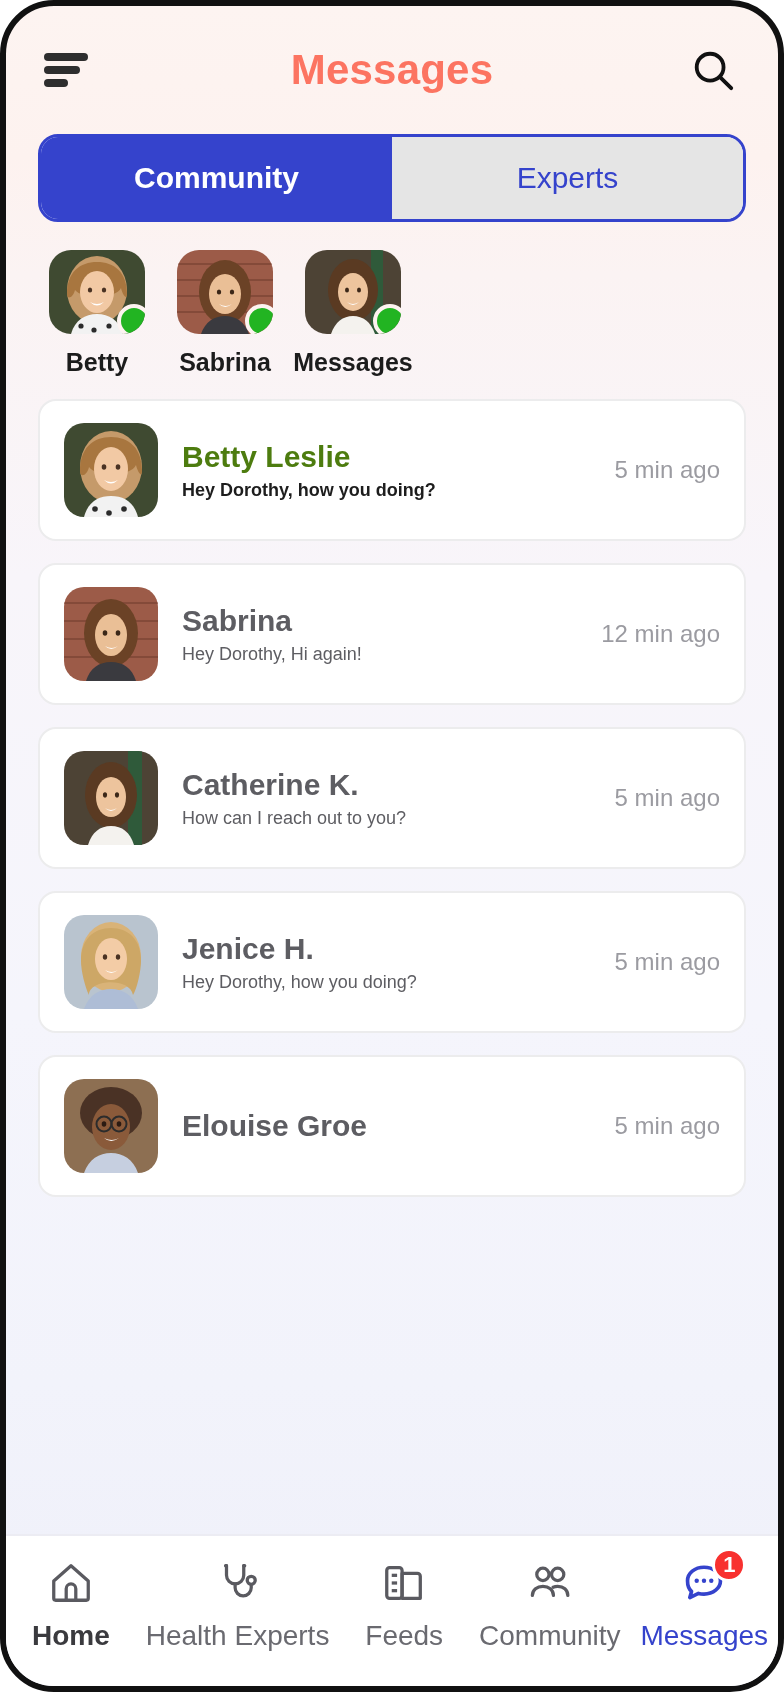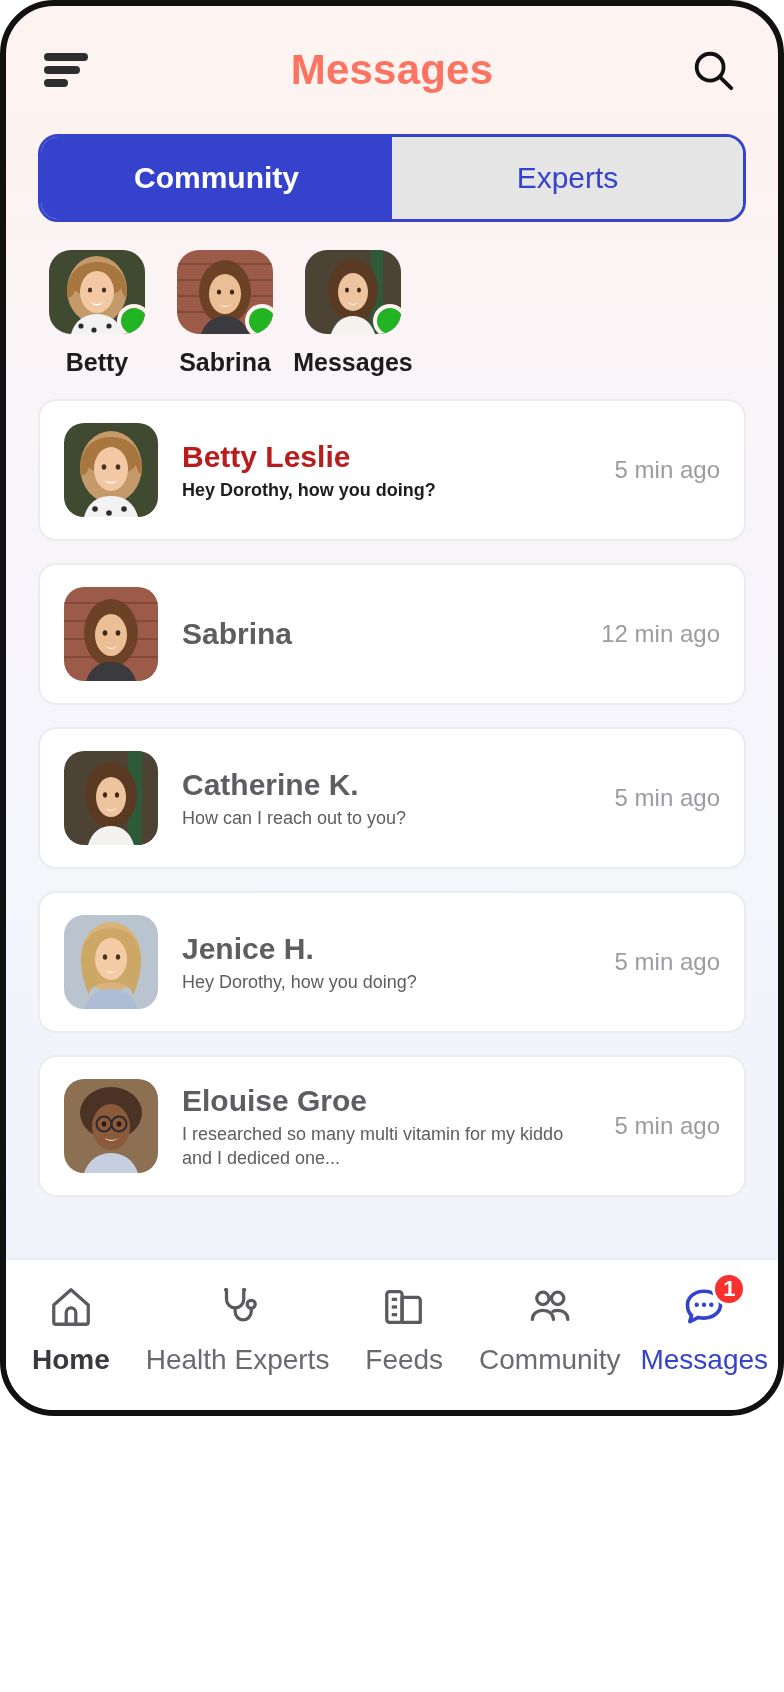--- a/index.html
+++ b/index.html
@@ -4,21 +4,21 @@
 <style>
   html,body{margin:0;padding:0;}
   body{
     width:784px;height:1692px;
     background:#ffffff;
     font-family:"Liberation Sans", sans-serif;
     overflow:hidden;
   }
   .phone{
     position:relative;
-    width:784px;height:1416px;
+    width:784px;height:1692px;
     box-sizing:border-box;
     border:6px solid #111111;
     border-radius:54px;
     overflow:hidden;
     background:linear-gradient(180deg,#fdf4f1 0%,#fdf2ef 9%,#fbf3f3 16%,#f8f5fa 34%,#f5f5fc 60%,#f2f3fb 82%,#f0f1fa 92%);
     display:flex;flex-direction:column;
   }
 
   
   .header{
@@ -83,21 +83,21 @@
     padding:22px 24px;box-sizing:border-box;cursor:pointer;
     min-height:118px;
   }
   .card-av{
     width:94px;height:94px;border-radius:20px;overflow:hidden;flex:0 0 94px;
   }
   .card-av .ph{width:100%;height:100%;display:block;}
   .card-body{flex:1;min-width:0;padding-left:24px;}
   .c-name{font-size:30px;font-weight:700;line-height:1.25;color:#5d5d62;}
   .c-msg{font-size:18px;line-height:1.3;color:#5d5d62;margin-top:4px;}
-  .card.unread .c-name{color:#b91c1c;}
+  .card.unread .c-name{color:#4d7c0f;}
   .card.unread .c-msg{color:#1d1d1d;font-weight:700;}
   .c-time{
     font-size:24px;color:#9b9ba1;white-space:nowrap;padding-left:18px;flex:0 0 auto;
   }
 
   
   .nav{
     flex:0 0 152px;height:152px;background:#ffffff;
     border-top:2px solid #ececf3;
     display:flex;align-items:flex-start;justify-content:space-around;
@@ -245,20 +245,21 @@
           <ellipse cx="47" cy="46" rx="27" ry="34" fill="#6b4226"></ellipse>
           <ellipse cx="47" cy="48" rx="16" ry="21" fill="#eabf96"></ellipse>
           <ellipse cx="41" cy="46" rx="2.3" ry="2.8" fill="#3b2718"></ellipse>
             <ellipse cx="54" cy="46" rx="2.3" ry="2.8" fill="#3b2718"></ellipse>
           <path d="M41 59q6 6 13 0 -6 4 -13 0z" fill="#ffffff"></path>
           <path d="M22 94c4-13 13-19 25-19s21 6 25 19z" fill="#3a3a3f"></path>
         </svg>
       </div>
       <div class="card-body">
         <div class="c-name">Sabrina</div>
+        <div class="c-msg">Hey Dorothy, Hi again!</div>
       </div>
       <div class="c-time">12 min ago</div>
     </div>
 
     <div class="card">
       <div class="card-av">
         <svg class="ph" viewBox="0 0 94 94" preserveAspectRatio="xMidYMid slice">
           <rect width="94" height="94" fill="#4d4335"></rect>
           <rect x="64" y="0" width="14" height="94" fill="#2f5a3a"></rect>
           <ellipse cx="47" cy="44" rx="26" ry="33" fill="#5a3a22"></ellipse>
@@ -308,21 +309,20 @@
             <circle cx="40" cy="45" r="7.5"></circle>
               <circle cx="55" cy="45" r="7.5"></circle>
               <line x1="47.5" y1="45" x2="47.5" y2="45"></line>
           </g>
           <path d="M40 59q7 6 15 0 -7 4 -15 0z" fill="#ffffff"></path>
           <path d="M20 94c5-14 15-20 27-20s22 6 27 20z" fill="#c6cfe0"></path>
         </svg>
       </div>
       <div class="card-body">
         <div class="c-name">Elouise Groe</div>
-        <div class="c-msg">I researched so many multi vitamin for my kiddo and I dediced one...</div>
       </div>
       <div class="c-time">5 min ago</div>
     </div>
 
   </div>
 
   <div class="nav">
 
     <div class="nav-item home">
       <div class="nav-icon">

